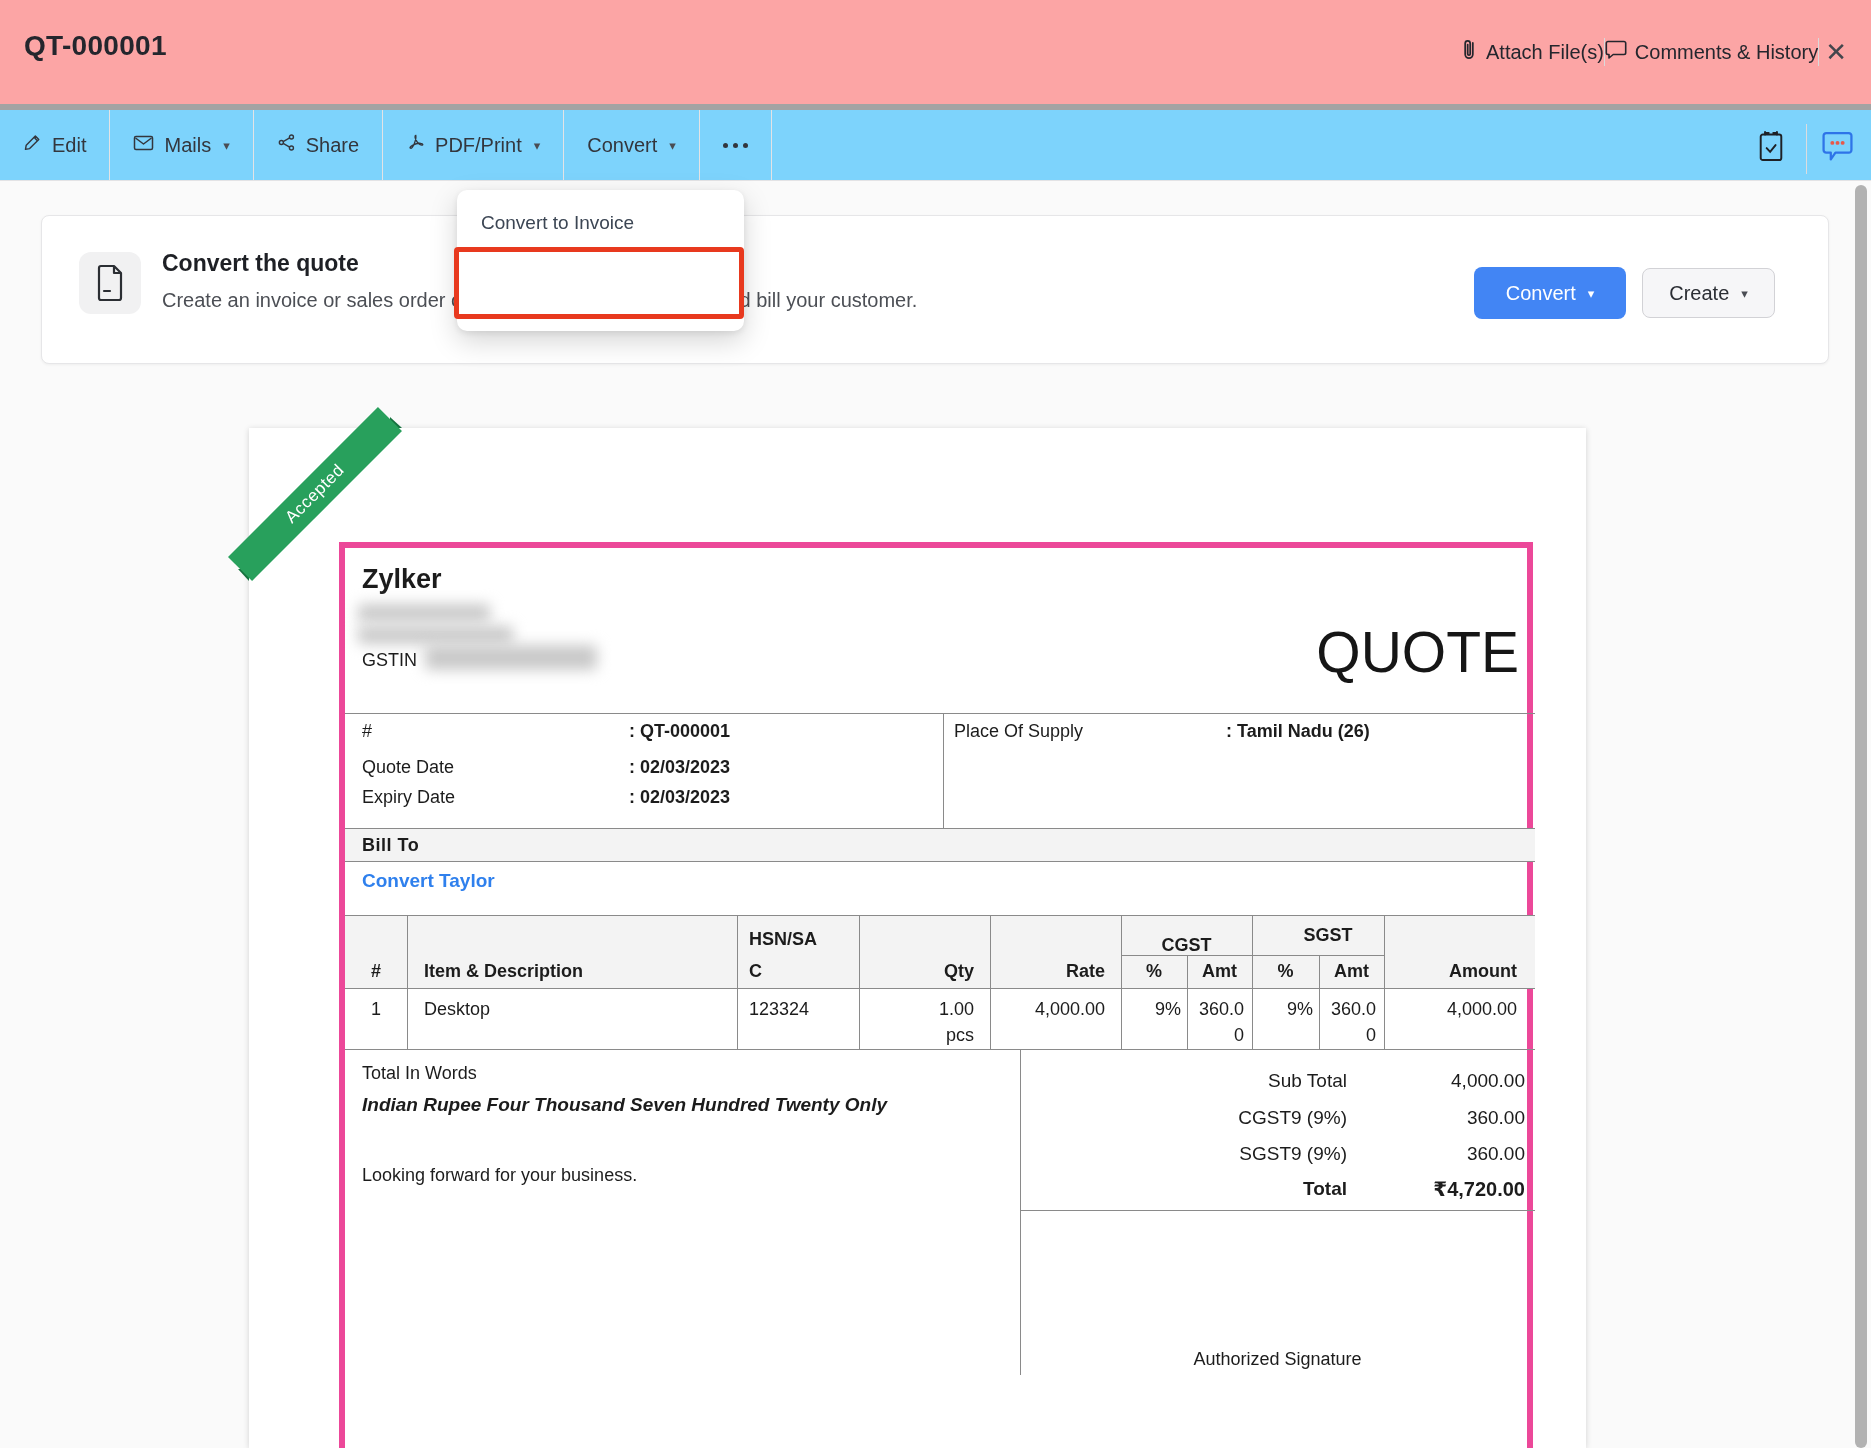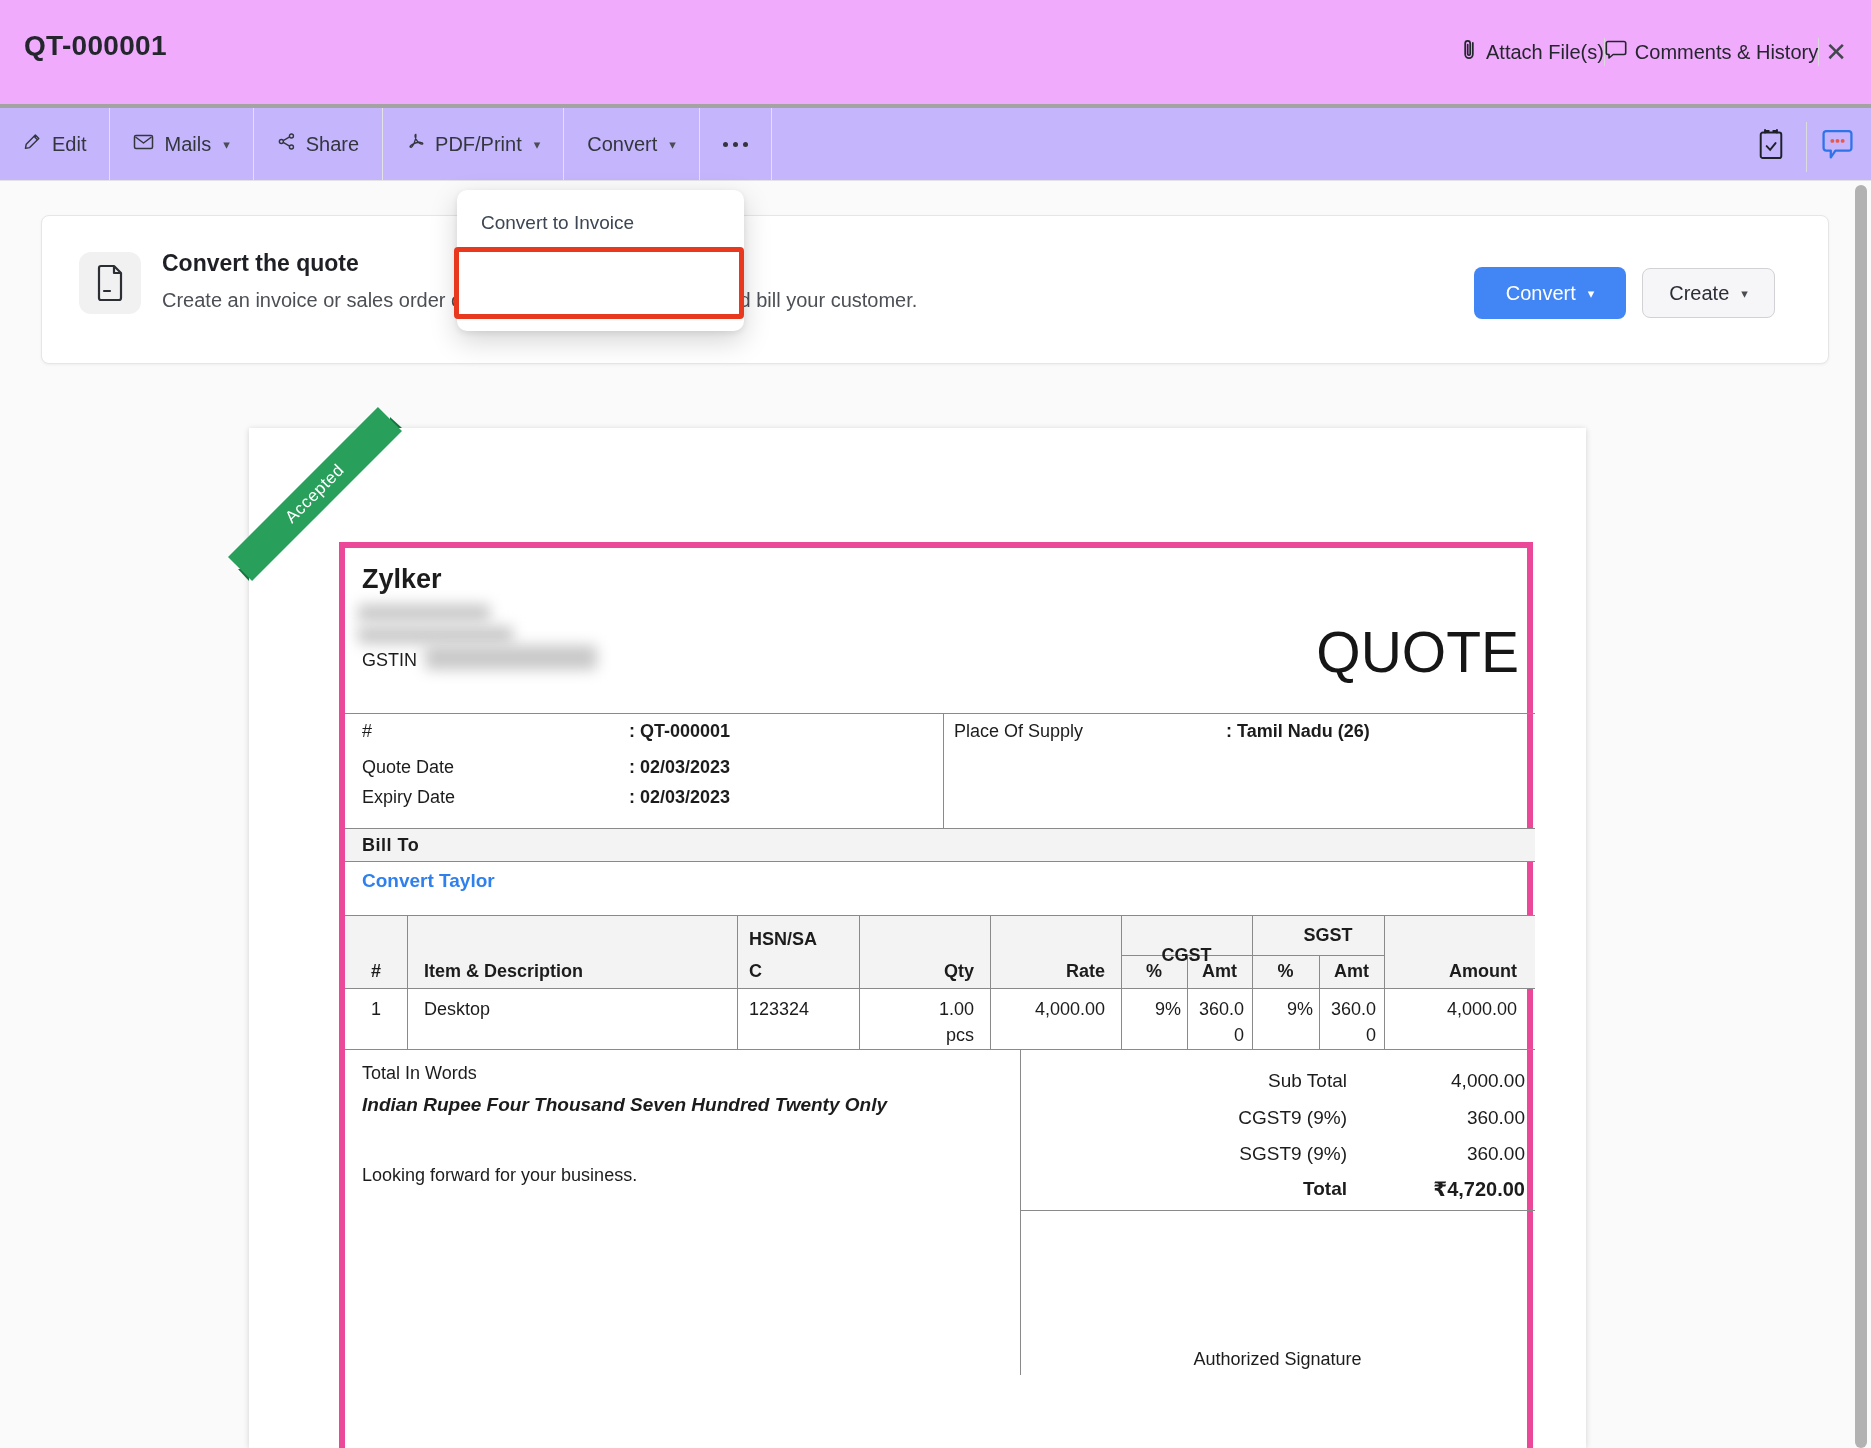--- a/index.html
+++ b/index.html
@@ -1,28 +1,28 @@
 <!DOCTYPE html>
 <html><head>
 <meta charset="utf-8">
 <style>
   * { margin:0; padding:0; box-sizing:border-box; }
   html,body { width:1871px; height:1448px; }
   body { position:relative; font-family:"Liberation Sans","DejaVu Sans",sans-serif; background:#fafafa; overflow:hidden; color:#24262d; }
 
   
-  .app-header { position:absolute; top:0; left:0; width:100%; height:104px; background:#f0abfc; }
+  .app-header { position:absolute; top:0; left:0; width:100%; height:104px; background:#fca5a5; }
   .page-title { position:absolute; left:24px; top:30px; font-size:28px; font-weight:700; color:#24262d; letter-spacing:.3px; }
   .header-actions { position:absolute; right:18px; top:0; height:104px; display:flex; align-items:center; }
   .hdr-link { display:flex; align-items:center; gap:8px; font-size:20px; color:#24262d; cursor:pointer; }
   .vdiv { width:1px; height:28px; background:#d9d9db; }
   .close-x { font-size:26px; color:#43464d; cursor:pointer; padding:0 6px; font-weight:400; }
 
   
-  .toolbar { position:absolute; top:104px; left:0; width:100%; height:77px; background:#c4b5fd; border-top:4px solid #a3a3a3; border-bottom:1px solid #e3e3e5; }
+  .toolbar { position:absolute; top:104px; left:0; width:100%; height:77px; background:#7dd3fc; border-top:6px solid #a3a3a3; border-bottom:1px solid #e3e3e5; }
   .tb-row { display:flex; height:100%; }
   .tb-btn { display:flex; align-items:center; gap:10px; padding:0 23px; border-right:1px solid #e3e3e5; font-size:20px; color:#33363d; cursor:pointer; }
   .caret { font-size:13px; color:#4a4d54; margin-left:2px; }
   .dots { display:flex; gap:5px; align-items:center; }
   .dots i { width:5px; height:5px; border-radius:50%; background:#33363d; }
   .tb-right-icon { position:absolute; top:0; height:77px; display:flex; align-items:center; cursor:pointer; }
   .tb-divider { position:absolute; left:1806px; top:14px; width:1px; height:50px; background:#dcdcde; }
 
   
   .scroll-thumb { position:absolute; left:1855px; top:185px; width:12px; height:1263px; background:#b2b2b2; border-radius:7px; z-index:50; }
@@ -238,21 +238,21 @@
     <div class="cell" style="left:17px; top:206px;">Quote Date</div>
     <div class="cell b700" style="left:284px; top:206px;">: 02/03/2023</div>
     <div class="cell" style="left:17px; top:236px;">Expiry Date</div>
     <div class="cell b700" style="left:284px; top:236px;">: 02/03/2023</div>
     <div class="cell" style="left:609px; top:170px;">Place Of Supply</div>
     <div class="cell b700" style="left:881px; top:170px;">: Tamil Nadu (26)</div>
 
     <div class="cell b700" style="left:17px; top:284px; letter-spacing:.5px;">Bill To</div>
     <div class="link-name">Convert Taylor</div>
 
-    <div class="cell b700 center" style="left:776px; top:394px; width:131px;">CGST</div>
+    <div class="cell b700 center" style="left:776px; top:384px; width:131px;">CGST</div>
     <div class="cell b700 center" style="left:907px; top:374px; width:132px;padding-left:20px;">SGST</div>
     <div class="cell b700 center" style="left:0; top:410px; width:62px;">#</div>
     <div class="cell b700" style="left:79px; top:410px;">Item &amp; Description</div>
     <div class="cell b700" style="left:404px; top:378px;">HSN/SA</div>
     <div class="cell b700" style="left:404px; top:410px;">C</div>
     <div class="cell b700 right" style="left:514px; top:410px; width:123px; padding-right:8px;">Qty</div>
     <div class="cell b700 right" style="left:645px; top:410px; width:123px; padding-right:8px;">Rate</div>
     <div class="cell b700 center" style="left:776px; top:410px; width:66px;">%</div>
     <div class="cell b700 center" style="left:842px; top:410px; width:65px;">Amt</div>
     <div class="cell b700 center" style="left:907px; top:410px; width:67px;">%</div>

